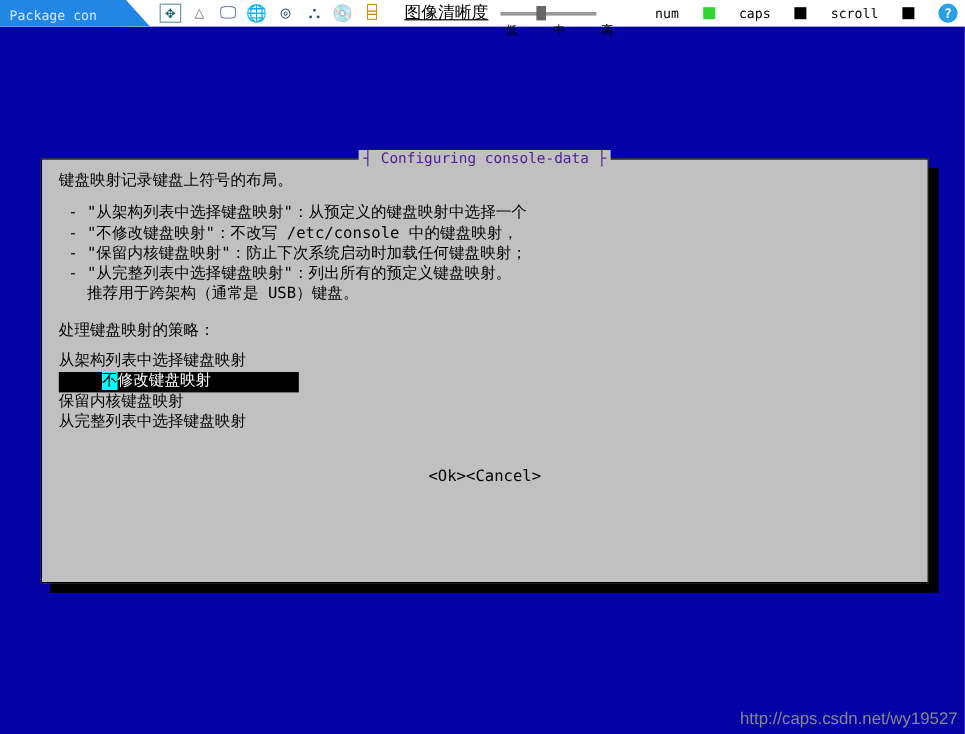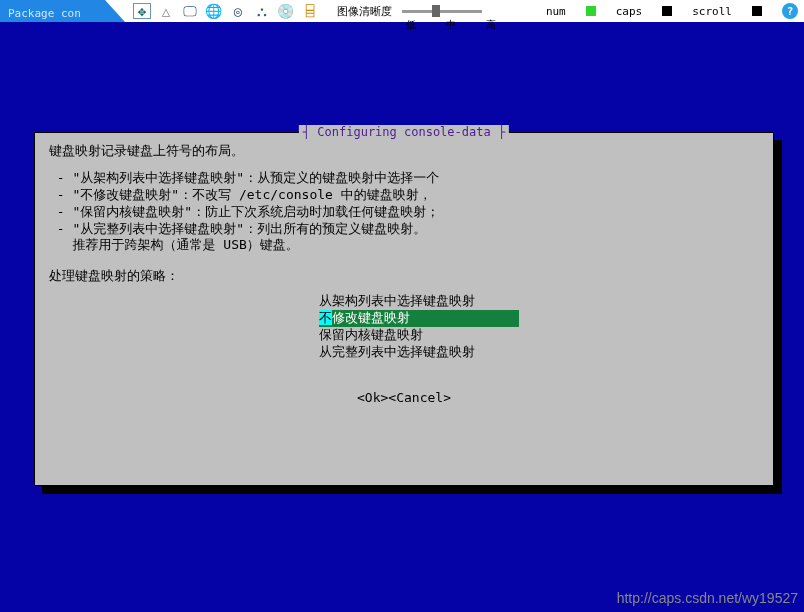--- a/index.html
+++ b/index.html
@@ -50,21 +50,21 @@
       align-items: center;
       justify-content: center;
       font-size: 14px;
     }
     .toolbar-center {
       display: flex;
       align-items: center;
       gap: 6px;
       margin-left: 10px;
     }
-    .toolbar-label { font-size: 11px; color: #000; }
+    .toolbar-label { font-size: 14px; color: #000; text-decoration: underline; }
     .slider-track {
       width: 80px;
       height: 3px;
       background: #999;
       position: relative;
       margin: 0 4px;
     }
     .slider-thumb {
       position: absolute;
       width: 8px;
@@ -142,29 +142,29 @@
       left: 50%;
       transform: translateX(-50%);
       background: #c0c0c0;
       color: #4c1d95;
       padding: 0 4px;
       font-size: 12px;
     }
     .dialog-body { line-height: 1.3; }
     .option-list {
       margin-top: 8px;
-      margin-left: 270px;
     }
     .option {
       white-space: pre;
       width: 200px;
     }
     .option.selected {
-      background: #15803d;
+      background: #000000;
       color: #fff;
+      padding-left: 36px;
     }
     .option.selected .cursor-char {
       background: #00ffff;
       color: #000;
     }
     .dialog-buttons {
       display: flex;
       justify-content: center;
       margin-top: 29px;
       padding: 0 130px;

